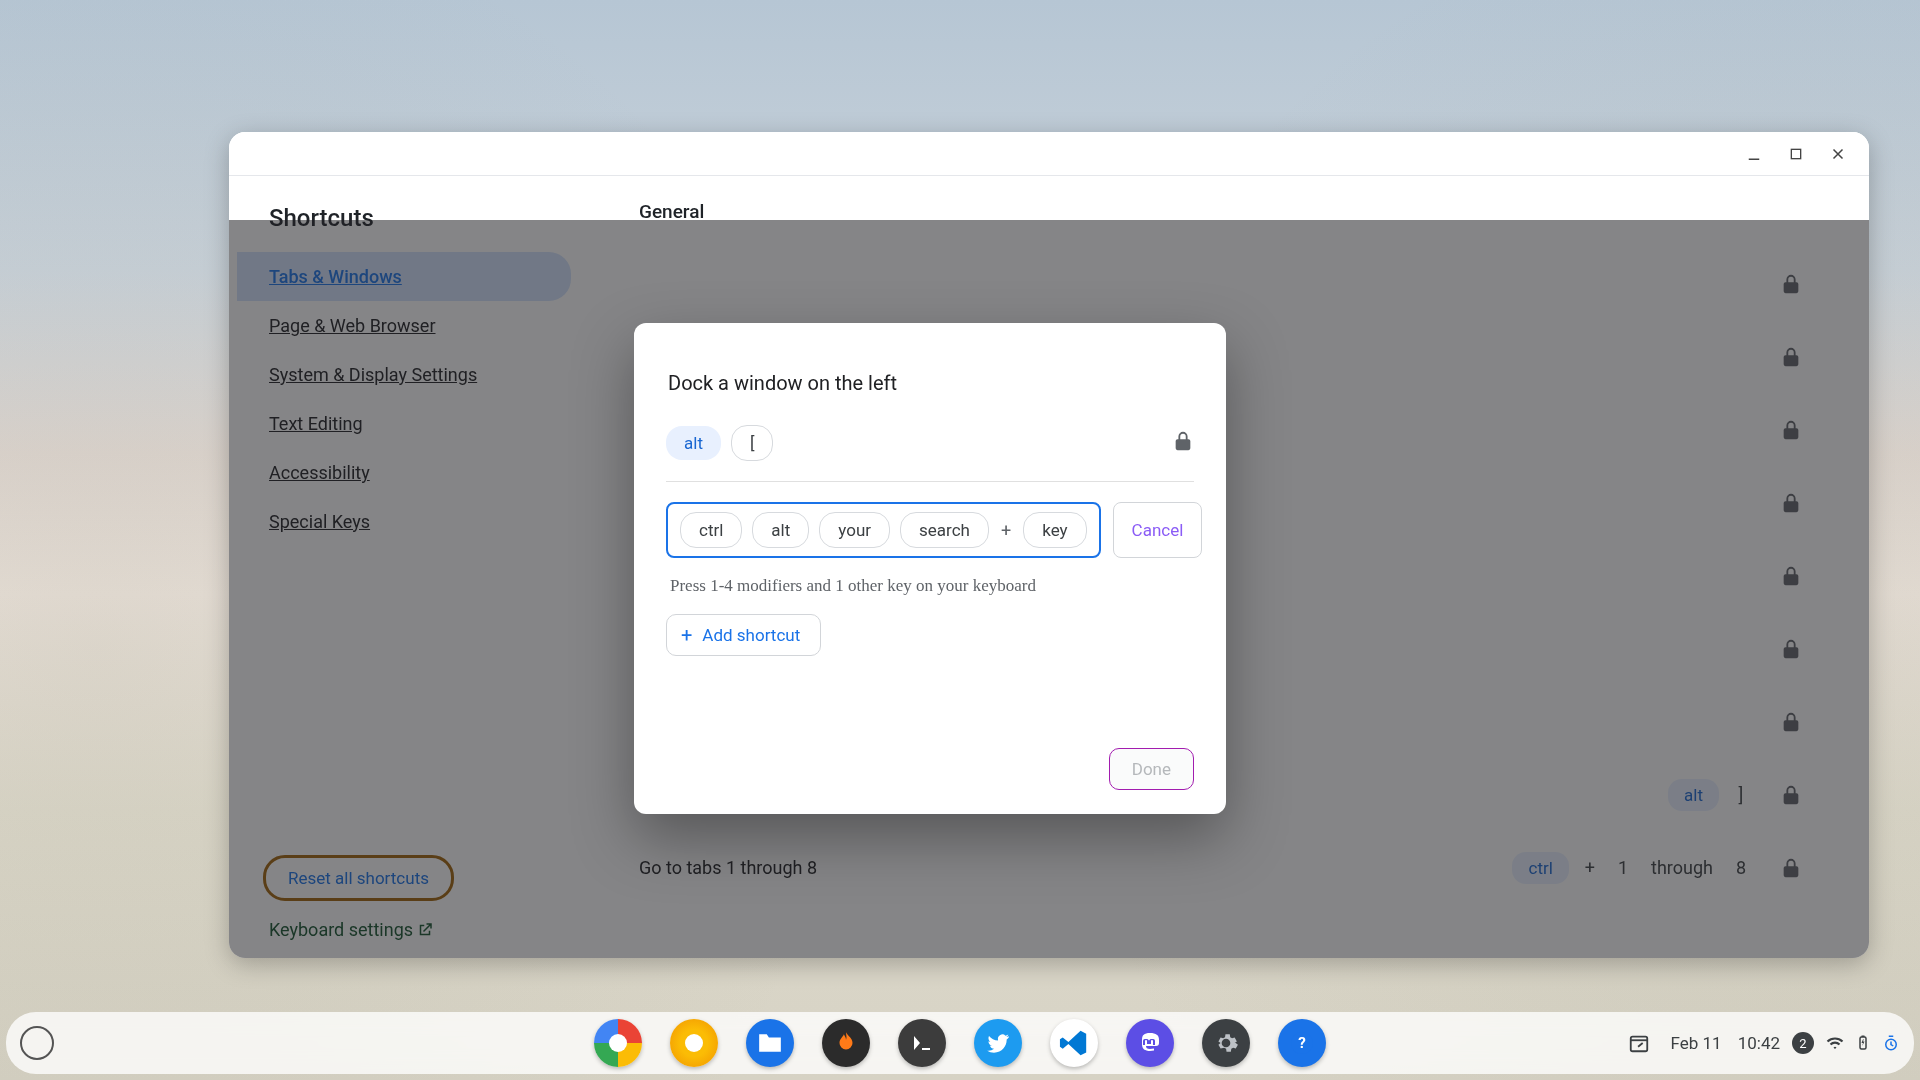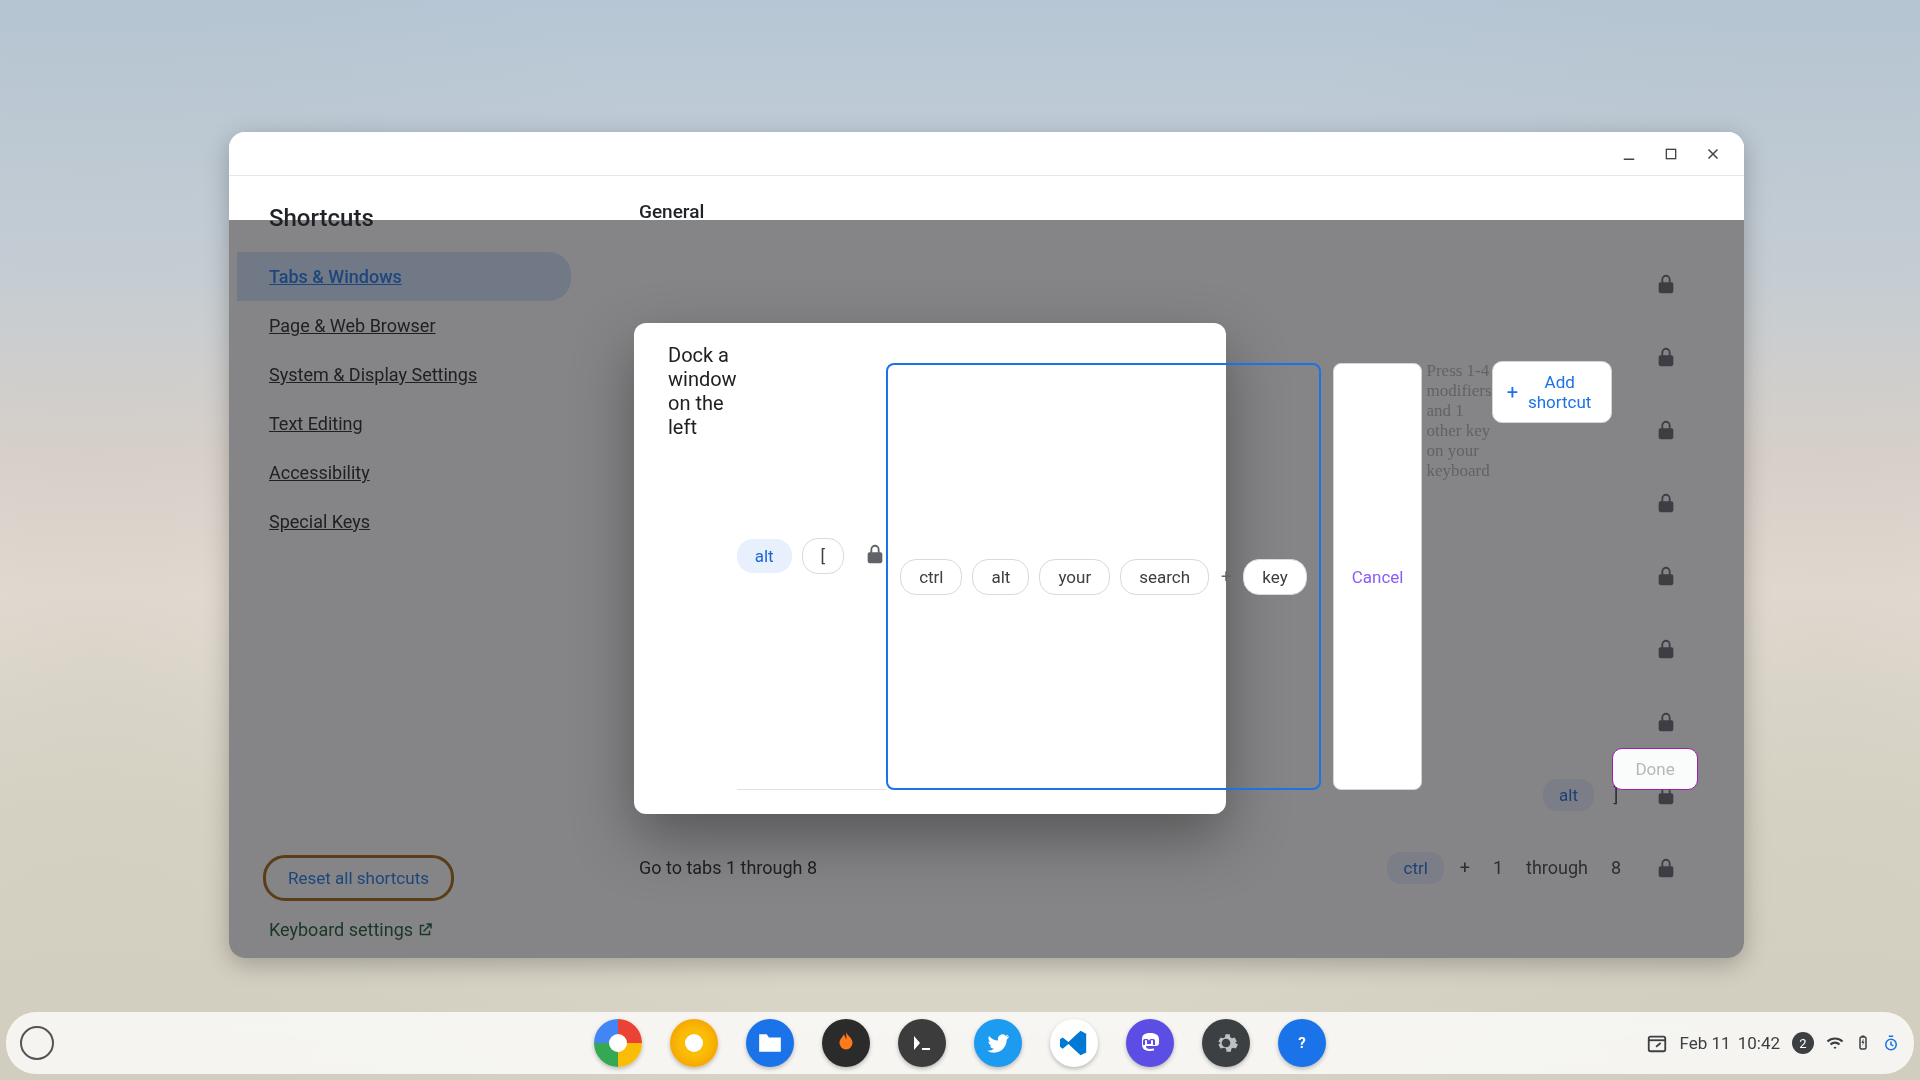--- a/index.html
+++ b/index.html
@@ -14,21 +14,21 @@
     background:
       radial-gradient(circle at 5% 60%, rgba(120,120,100,.12), transparent 40%),
       radial-gradient(circle at 95% 60%, rgba(120,120,100,.12), transparent 40%);
     pointer-events:none;
   }
 
   
   .window {
     position: absolute;
     left: 229px; top: 132px;
-    width: 1515px; height: 826px;
+    width: 1640px; height: 826px;
     background: #fff;
     border-radius: 16px;
     overflow: hidden;
     box-shadow: 0 6px 24px rgba(0,0,0,.25);
   }
   .titlebar {
     height: 44px; background: #fff;
     display:flex; justify-content:flex-end; align-items:center; gap: 8px;
     padding-right: 14px;
     border-bottom: 1px solid #e5e7eb;
@@ -88,22 +88,22 @@
   .titlebar { position:relative; z-index: 5; }
   .scrim { top:44px; }
 
   
   .modal {
     position:absolute;
     left: 634px; top: 323px;
     width: 592px; height: 491px;
     background:#fff; border-radius: 12px;
     box-shadow: 0 24px 60px rgba(0,0,0,.35);
-    padding: 20px 32px 24px 32px;
-    display:flex; flex-direction:row;
+    padding: 48px 32px 24px 32px;
+    display:flex; flex-direction:column;
   }
   .modal-title { font-size:20px; color:#202124; margin-bottom: 30px; padding-left: 2px; }
 
   .current-row {
     display:flex; align-items:center; gap:10px; padding-bottom: 20px;
     border-bottom: 1px solid #e0e0e0;
   }
   .current-row .spacer { flex:1; }
   .pill { padding: 7px 18px; border-radius: 16px; font-size:17px; }
   .pill-active { background:#e8f0fe; color:#1a67d2; }
@@ -157,21 +157,21 @@
     position:absolute; left:50%; transform:translateX(-50%);
     display:flex; gap:28px; align-items:center;
   }
   .app-icon {
     width:48px; height:48px; border-radius:50%;
     display:flex; align-items:center; justify-content:center;
     color:#fff; font-weight:600;
     box-shadow: 0 2px 4px rgba(0,0,0,.25);
   }
   .status-area {
-    margin-left:auto; display:flex; align-items:center; gap:7px;
+    margin-left:auto; display:flex; align-items:center; gap:16px;
     color:#3c4043;
   }
   .status-pill { display:flex; align-items:center; gap:12px; }
   .status-date, .status-time { font-size:17px; }
   .status-icons { display:flex; align-items:center; gap:10px; }
   .status-icons svg { width:18px; height:18px; }
   .badge-count {
     width:22px; height:22px; border-radius:50%; background:#3c4043; color:#fff;
     font-size:13px; display:flex; align-items:center; justify-content:center;
   }

